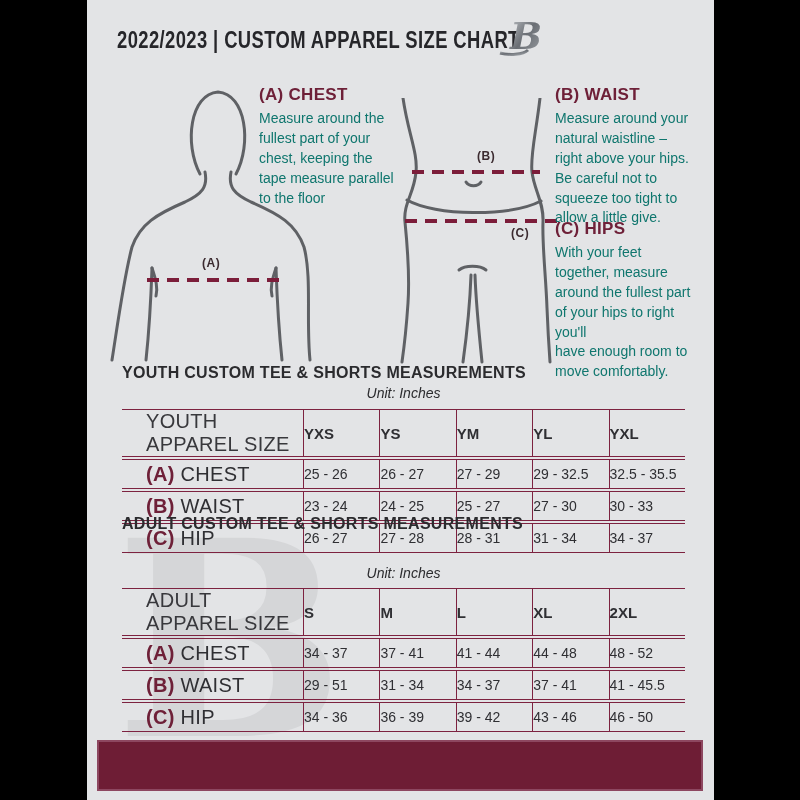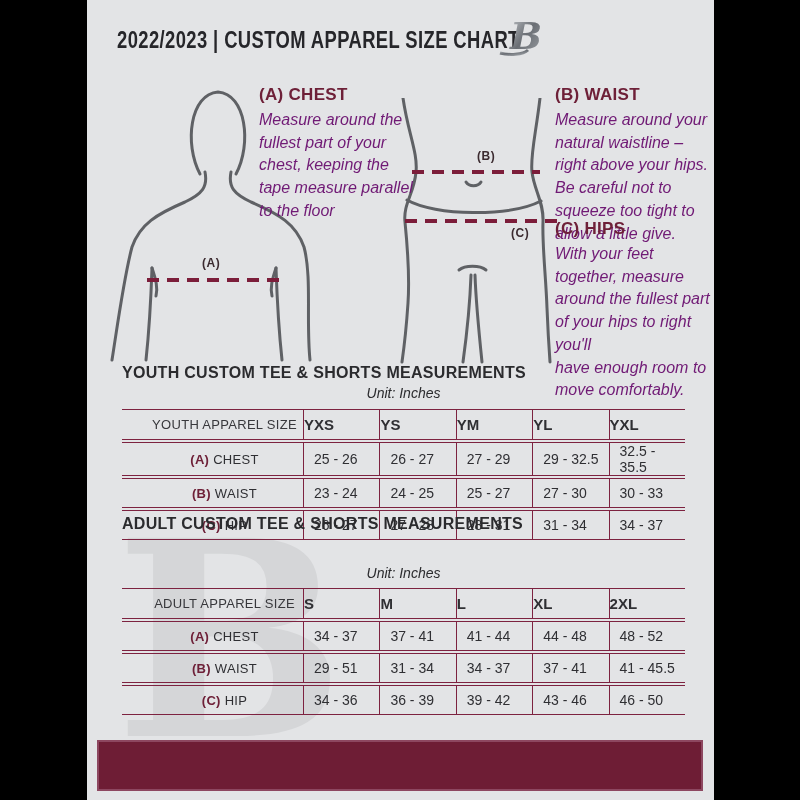--- a/index.html
+++ b/index.html
@@ -16,36 +16,36 @@
   .brand{position:absolute;left:470px;top:31px;font-size:15px;font-weight:bold;color:#2e2e32;
          letter-spacing:6.5px;white-space:nowrap;}
   
   .fig{position:absolute;}
   .fig path{fill:none;stroke:#5f6165;stroke-width:3;stroke-linecap:round;}
   .dash{position:absolute;height:4px;
         background:repeating-linear-gradient(to right,#7c1d3a 0 12px,transparent 12px 20px);}
   .dlabel{position:absolute;font-size:12px;font-weight:bold;color:#3c2b30;letter-spacing:.5px;}
   
   .ins-h{position:absolute;font-size:17px;font-weight:bold;color:#6e2038;letter-spacing:.3px;}
-  .ins-b{position:absolute;font-size:16px;font-style:italic;color:#701a75;line-height:1.42;
+  .ins-b{position:absolute;font-size:14px;color:#0f766e;line-height:1.42;
          white-space:pre-line;}
   
   .sec-title{position:absolute;left:35px;width:563px;text-align:left;font-size:16px;
              font-weight:bold;color:#2b2b2e;letter-spacing:.3px;}
   .sec-unit{position:absolute;left:35px;width:563px;text-align:center;font-size:14px;
             font-style:italic;color:#2b2b2e;}
   
   .size-table{position:absolute;left:35px;border-collapse:separate;border-spacing:0 2px;
               table-layout:fixed;width:563px;}
   .size-table th,.size-table td{border-top:1.5px solid #7d2240;border-bottom:1.5px solid #7d2240;
               padding:0;text-align:left;vertical-align:middle;color:#2f2f33;}
   .size-table th{height:29px;font-size:15px;font-weight:bold;}
-  .size-table td{height:28px;font-size:14px;font-weight:normal;padding-left:10px;}
+  .size-table td{height:28px;font-size:14px;font-weight:normal;}
   .size-table .vline{border-left:1.5px solid #7d2240;}
-  .size-table .label-cell{text-align:center;padding-left:24px;font-size:13px;font-weight:normal;
+  .size-table .label-cell{text-align:left;padding-left:24px;font-size:20px;font-weight:normal;
               letter-spacing:.3px;}
   .size-table th.label-cell{font-weight:normal;color:#38383c;}
   .pfx{font-weight:bold;color:#6e2038;}
   
   .footer-bar{position:absolute;left:10px;top:740px;width:606px;height:51px;background:#6e1d35;
               box-shadow:inset 0 0 0 2px #8d4760;z-index:2;}
 </style>
 </head>
 <body>
 

